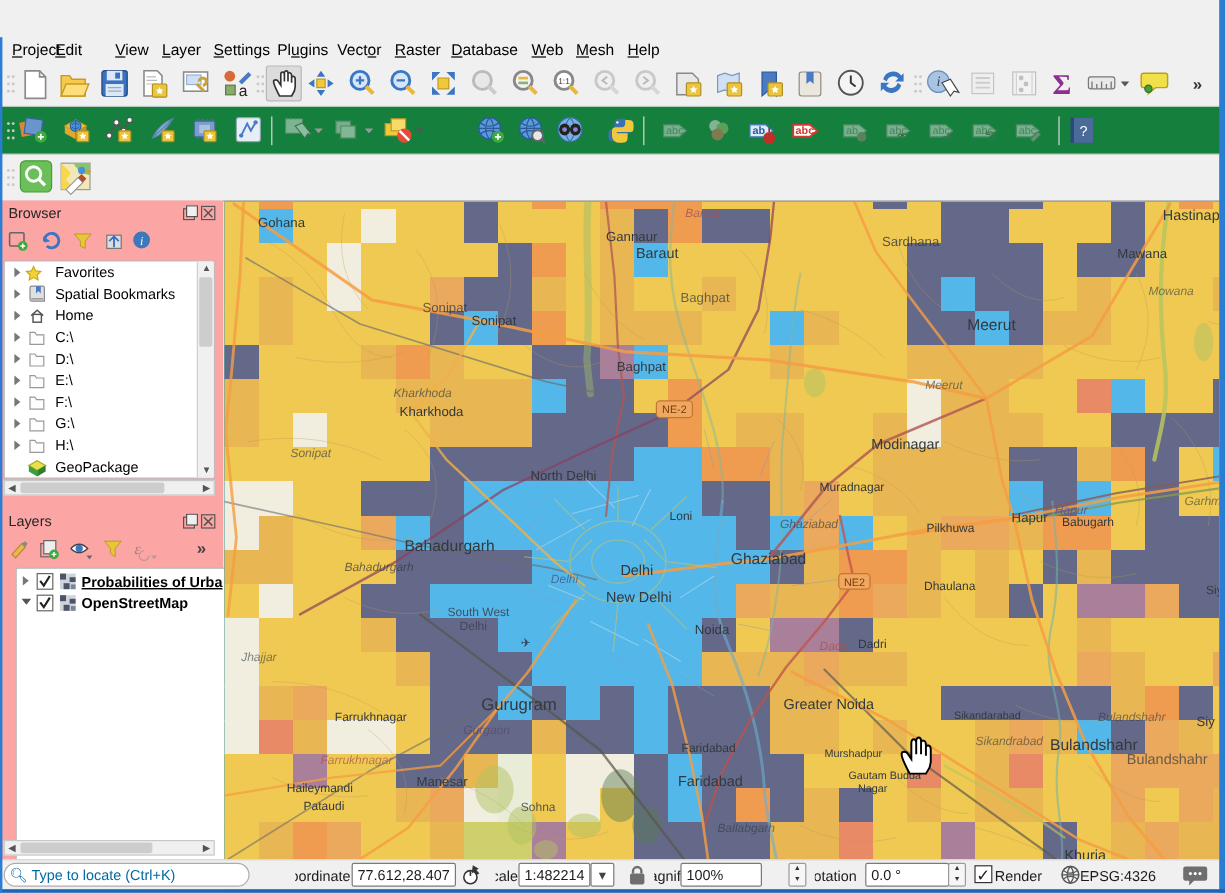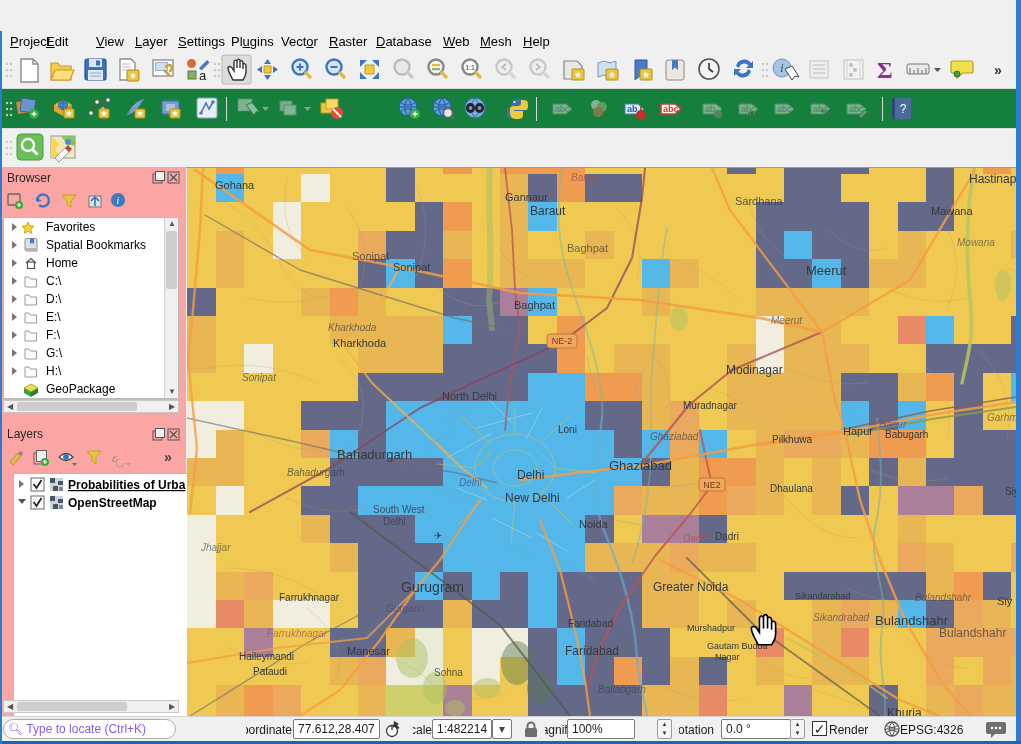--- a/index.html
+++ b/index.html
@@ -1334,21 +1334,21 @@
 <text x="247" y="371" font-size="10" fill="#3a3a5a">✈︎</text>
 
 <g transform="translate(563,447) scale(1.35)">
 <path d="M6,22 C4,18 1,13 1,10 C1,8 4,8 5,10 L7,13 L7,3 C7,0 10,0 10,3 L10,10 L10,2 C10,-1 13,-1 13,2 L13,10 L13,3 C13,1 16,1 16,4 L16,11 L16,6 C16,4 19,4 19,7 L19,14 C19,19 17,20 16,22 Z" fill="#fff" stroke="#000" stroke-width="1.2"></path>
 </g>
 </g>
       </svg>
     </div>
   <div id="canvtop"></div>
   <div id="statusbar">
-    <div class="sbox" style="left:3px;width:173px;border-radius:10px;border-color:#adadad;color:#8b5cf6">🔍︎ Type to locate (Ctrl+K)</div>
+    <div class="sbox" style="left:3px;width:205px;border-radius:10px;border-color:#adadad;color:#0369a1">🔍︎ Type to locate (Ctrl+K)</div>
     <div class="slabel" style="left:246px;width:46px">Coordinate</div>
     <div class="sbox" style="left:293px;width:87px">77.612,28.407</div>
     <div class="slabel" style="left:413px;width:19px">Scale</div>
     <div class="sbox" style="left:432px;width:60px">1:482214</div>
     <div class="sbox" style="left:492px;width:20px;text-align:center;color:#444">▾</div>
     <div class="slabel" style="left:545px;width:36px">Magnifier</div>
     <div class="sbox" style="left:567px;width:68px">100%</div>
     <div style="position:absolute;left:657px;top:2px;width:15px;height:20px;background:#f6f6f6;border:1px solid #9a9a9a;border-radius:2px;font-size:6px;color:#333;text-align:center;line-height:9px">▲<br>▼</div>
 <div class="slabel" style="left:679px;width:35px">Rotation</div>
     <div class="sbox" style="left:721px;width:70px">0.0 °</div>

